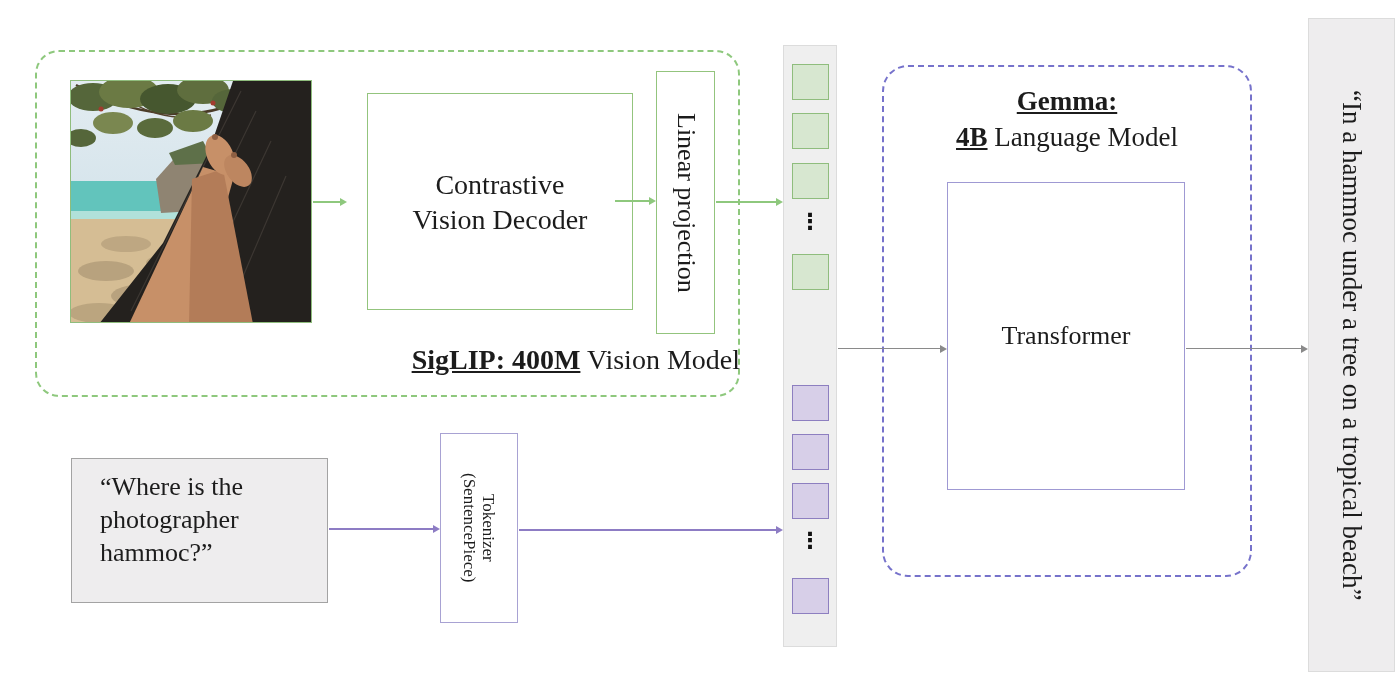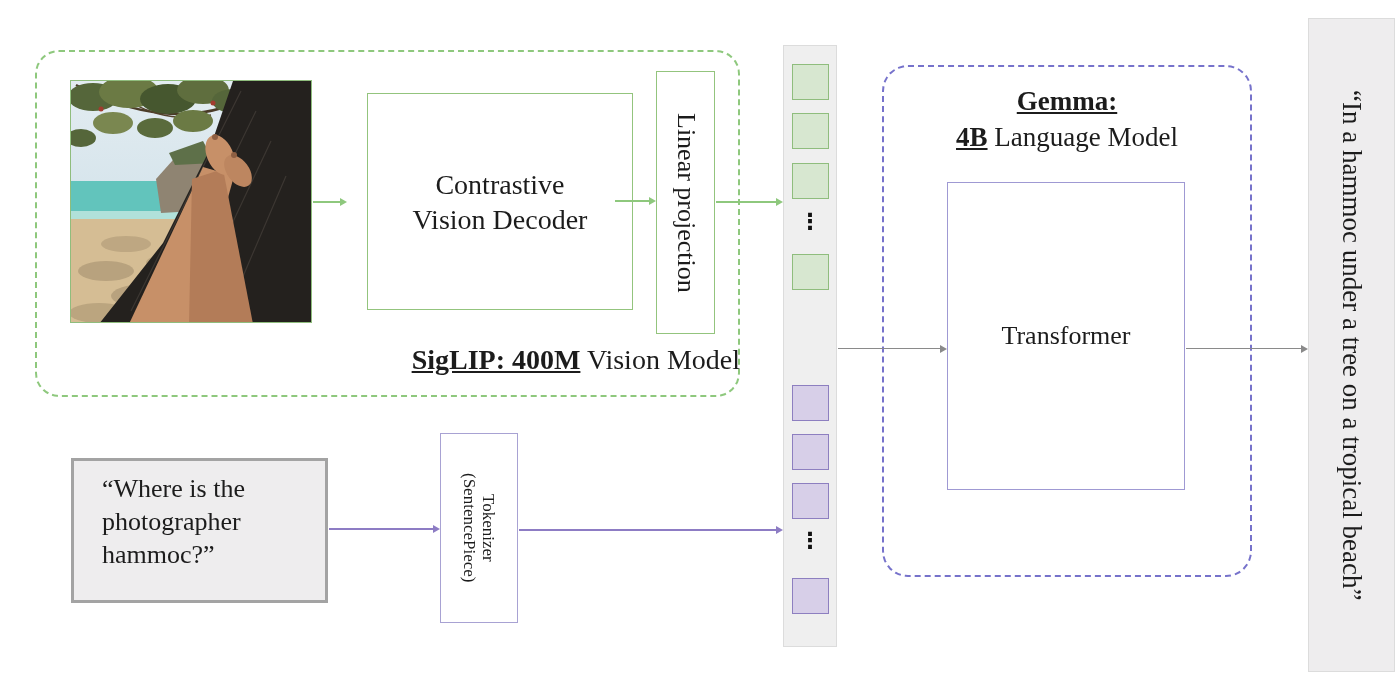--- a/index.html
+++ b/index.html
@@ -26,21 +26,21 @@
     border:1.5px solid #93c47d; background:#fff; display:flex;
     align-items:center; justify-content:center; }
   .proj-box span { writing-mode:vertical-rl; font-size:26px; white-space:nowrap; }
 
   .decoder-box { left:947px; top:182px; width:238px; height:308px;
     border:1.5px solid #9f99d3; background:#fff; display:flex;
     align-items:center; justify-content:center; text-align:center;
     font-size:26px; line-height:34px; }
 
   .question-box { left:71px; top:458px; width:257px; height:145px;
-    background:#eeedee; border:3px solid #a3a3a3;
+    background:#eeedee; border:1px solid #a3a3a3;
     font-size:26px; line-height:33px; padding:11px 10px 0 28px; }
 
   .tokenizer-box { left:440px; top:433px; width:78px; height:190px;
     border:1px solid #a8a2d3; background:#fff; display:flex;
     align-items:center; justify-content:center; }
   .tokenizer-box .vtext { writing-mode:vertical-rl; font-size:17px;
     line-height:19px; text-align:center; white-space:nowrap; }
 
   
   .siglip-caption { left:35px; top:344px; width:705px; text-align:right;

